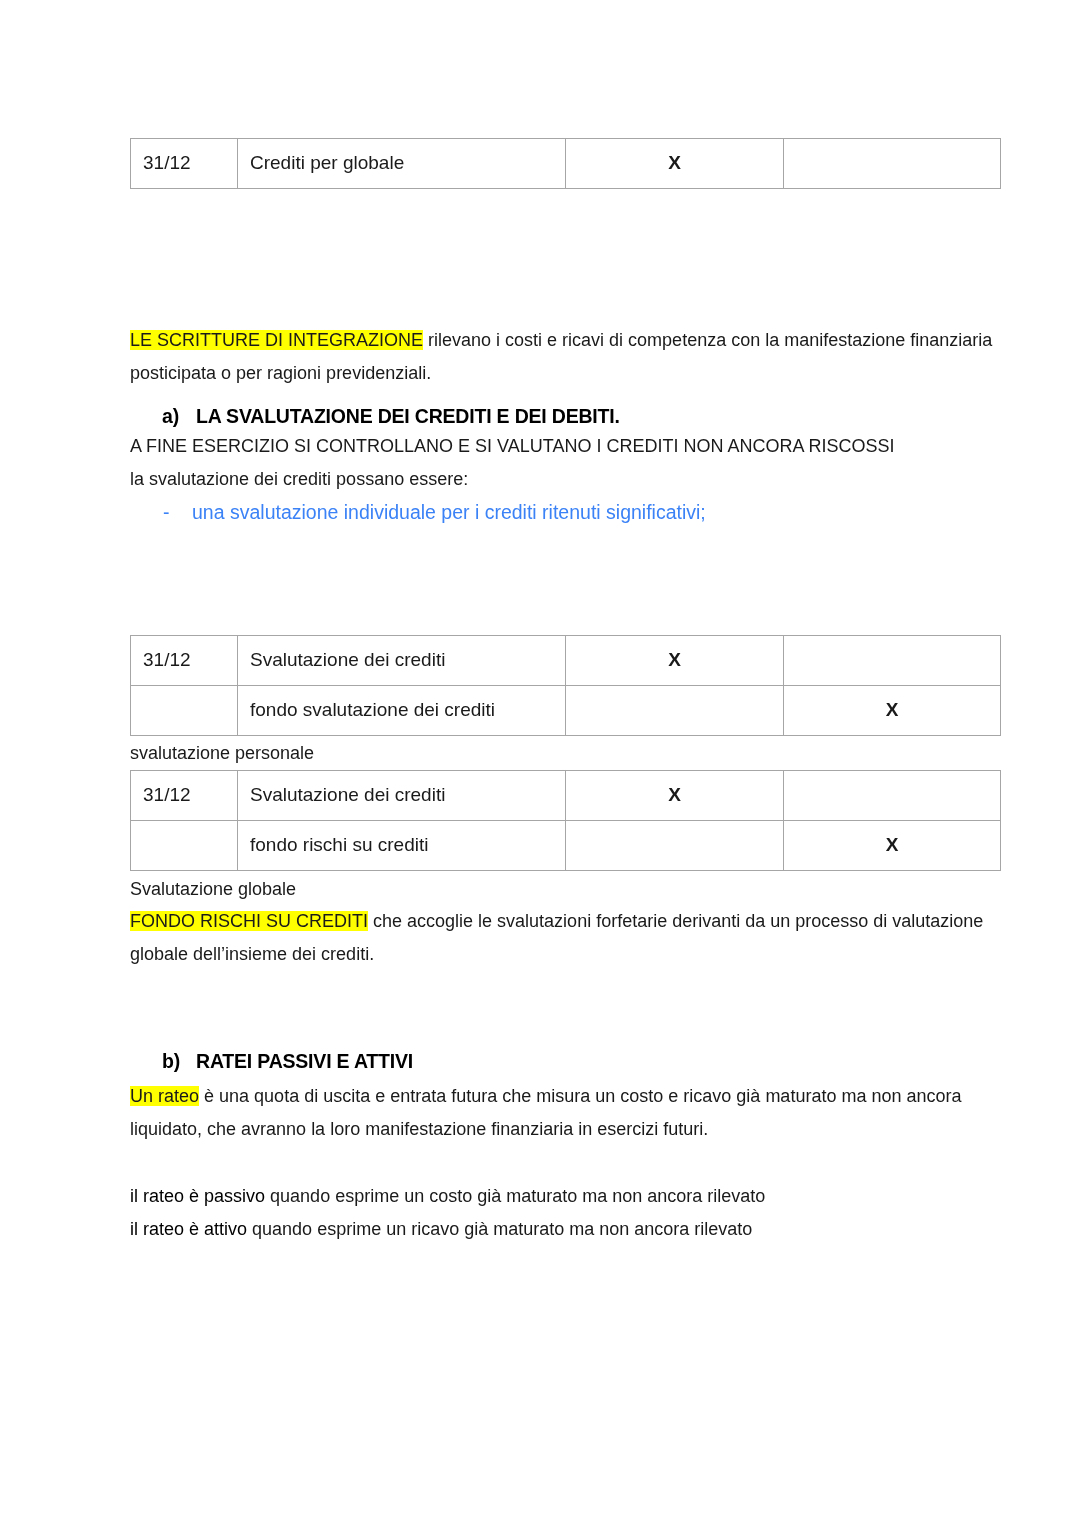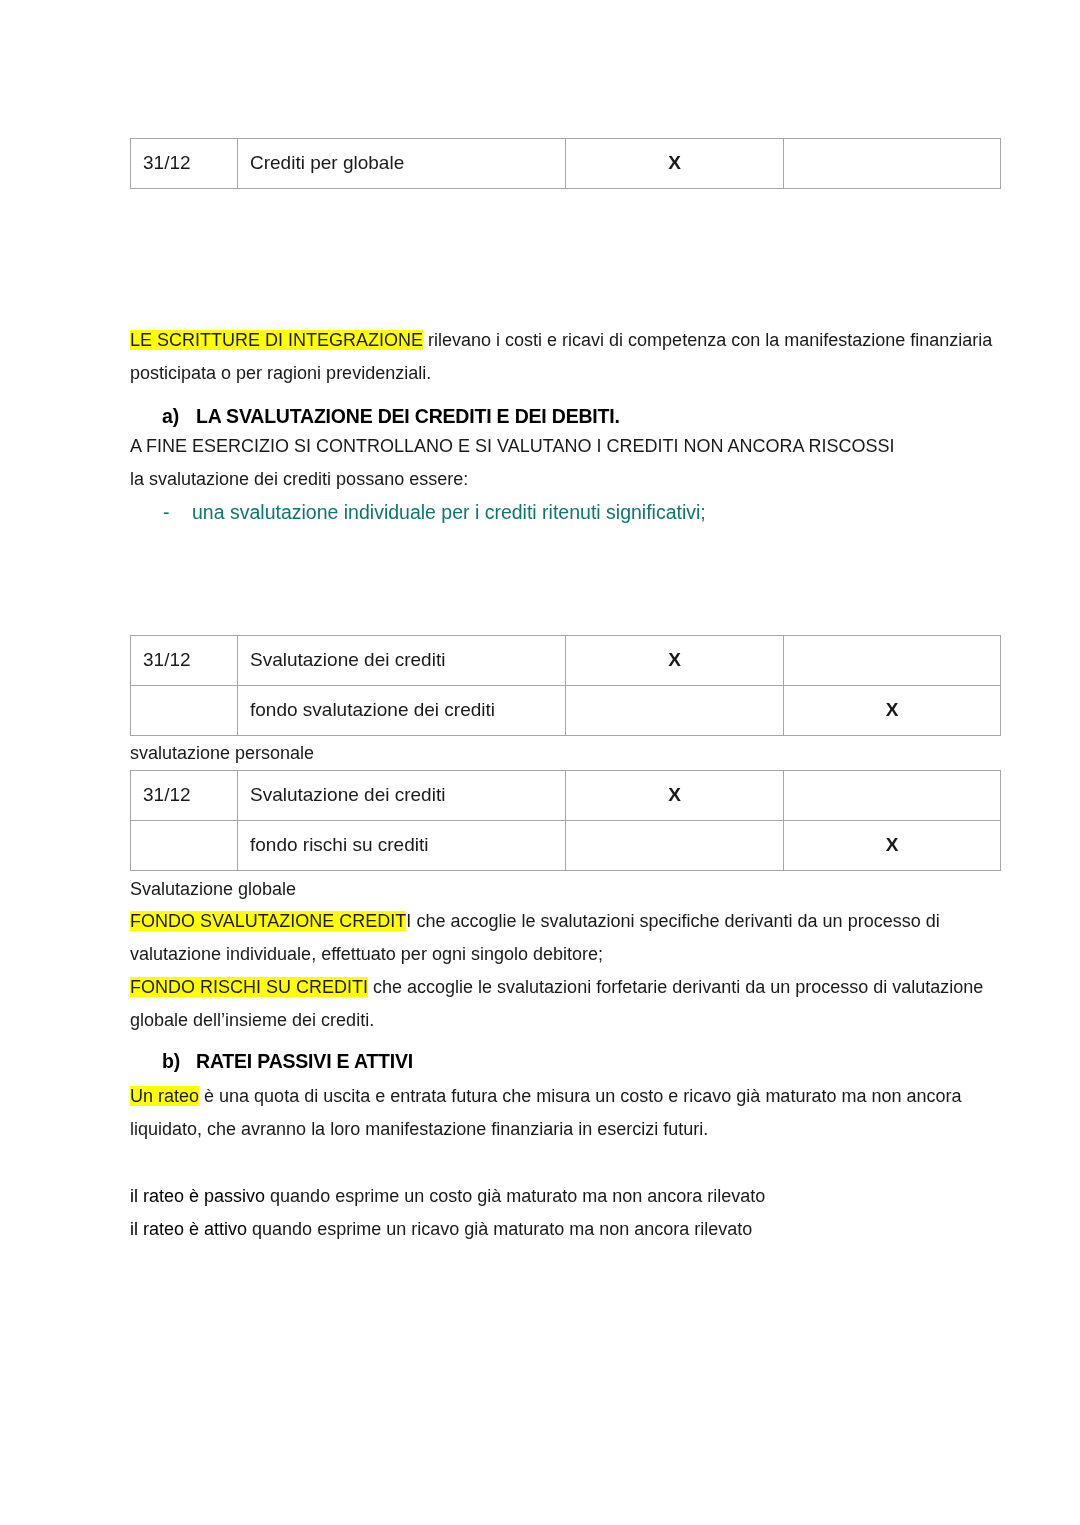--- a/index.html
+++ b/index.html
@@ -89,21 +89,21 @@
   }
 
   ul.dash {
     list-style: none;
     margin: 0;
     padding: 0;
   }
   ul.dash li {
     font-size: 19.5px;
     line-height: 33px;
-    color: #0f766e;
+    color: #3b82f6;
     padding-left: 62px;
     position: relative;
   }
   ul.dash li::before {
     content: "-";
     position: absolute;
     left: 33px;
     top: 0;
   }
 
@@ -201,21 +201,20 @@
         <td>fondo rischi su crediti</td>
         <td class="amt"></td>
         <td class="amt">X</td>
       </tr>
     </tbody>
   </table>
 
   <p class="caption" id="cap-2">Svalutazione globale</p>
 
   <div id="block-3">
-    <p class="para"><span class="hl">FONDO SVALUTAZIONE CREDIT</span><span>I</span><span> che accoglie le svalutazioni specifiche derivanti da un processo di valutazione individuale, effettuato per ogni singolo debitore;</span></p>
     <p class="para"><span class="hl">FONDO RISCHI SU CREDITI</span><span> che accoglie le svalutazioni forfetarie derivanti da un processo di valutazione globale dell’insieme dei crediti.</span></p>
   </div>
 
   <p class="subhead" id="subhead-b"><span class="mark">b)</span><span>RATEI PASSIVI E ATTIVI</span></p>
 
   <p class="para" id="block-4"><span class="hl">Un rateo</span><span> è una quota di uscita e entrata futura che misura un costo e ricavo già maturato ma non ancora liquidato, che avranno la loro manifestazione finanziaria in esercizi futuri.</span></p>
 
   <div id="block-5">
     <p class="para"><span class="b">il rateo è passivo</span><span> quando esprime un costo già maturato ma non ancora rilevato</span></p>
     <p class="para"><span class="b">il rateo è attivo</span><span> quando esprime un ricavo già maturato ma non ancora rilevato</span></p>

